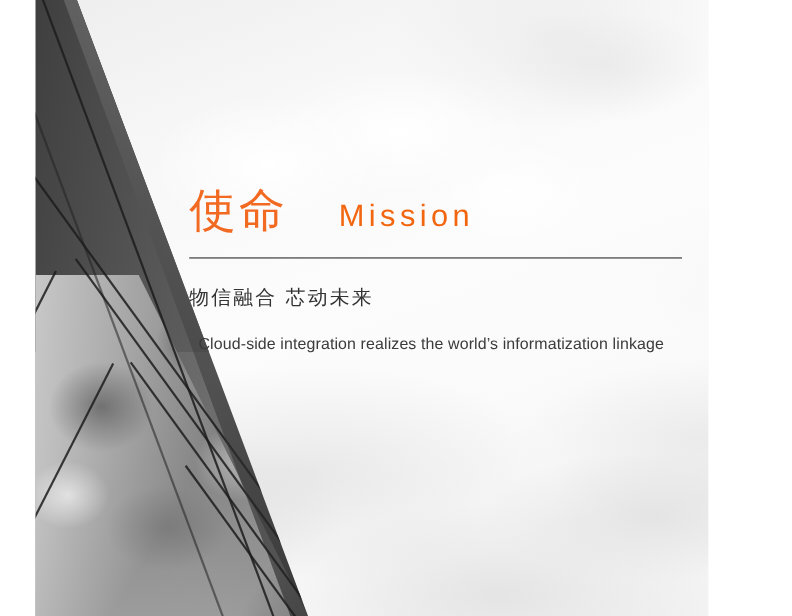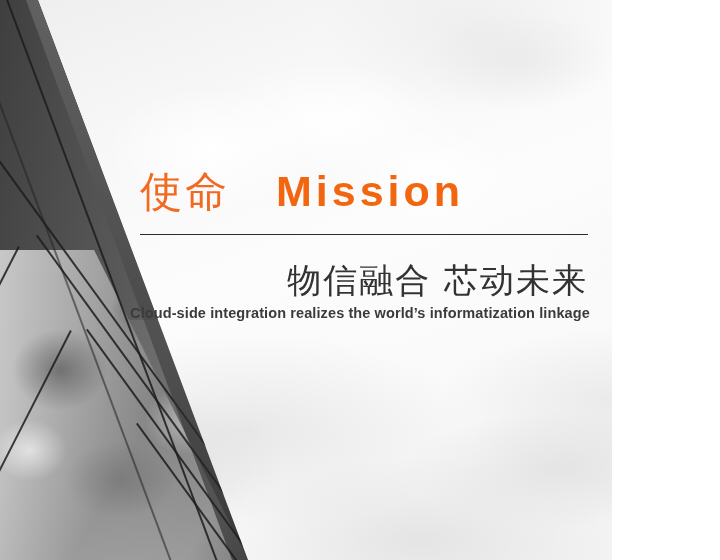--- a/index.html
+++ b/index.html
@@ -10,20 +10,21 @@
   body {
     font-family: "Liberation Sans", "DejaVu Sans", sans-serif;
   }
 
   .slide {
     position: relative;
     width: 612px;
     height: 560px;
     overflow: hidden;
     background: #f4f4f4;
+    margin-left: 32px;
   }
 
   
   .sky {
     position: absolute;
     inset: 0;
     background:
       radial-gradient(ellipse 150px 90px at 210px 150px, rgba(255,255,255,1) 0%, rgba(255,255,255,0) 70%),
       radial-gradient(ellipse 170px 80px at 330px 120px, rgba(255,255,255,1) 0%, rgba(255,255,255,0) 72%),
       radial-gradient(ellipse 120px 70px at 430px 175px, rgba(255,255,255,0.95) 0%, rgba(255,255,255,0) 70%),
@@ -124,57 +125,57 @@
   }
   .title-cn {
     font-size: 42px;
     font-weight: 400;
     color: #F26A21;
     letter-spacing: 3px;
     line-height: 1;
     font-family: "DejaVu Sans", sans-serif;
   }
   .title-en {
-    font-size: 43px;
-    font-weight: bold;
+    font-size: 28px;
+    font-weight: normal;
     color: #F2660F;
     letter-spacing: 4px;
     line-height: 1;
     margin-left: 46px;
   }
 
   .divider {
     position: absolute;
     left: 140px;
     top: 234px;
     width: 448px;
     height: 1px;
     background: #2b2b2b;
   }
 
   .subtitle-cn {
     position: absolute;
     left: 140px;
     top: 258px;
     width: 448px;
-    text-align: right;
-    font-size: 34px;
+    text-align: left;
+    font-size: 18px;
     color: #333333;
     letter-spacing: 2px;
     font-family: "DejaVu Sans", sans-serif;
   }
 
   .tagline {
     position: absolute;
     left: 60px;
     top: 302px;
     width: 600px;
     text-align: center;
     font-size: 14.5px;
-    font-weight: bold;
+    font-weight: normal;
     color: #3b3b3b;
     letter-spacing: 0.1px;
   }
   .tagline-line { line-height: 23px; white-space: nowrap; }
 </style>
 </head>
 <body>
 
 <div class="slide">
 

